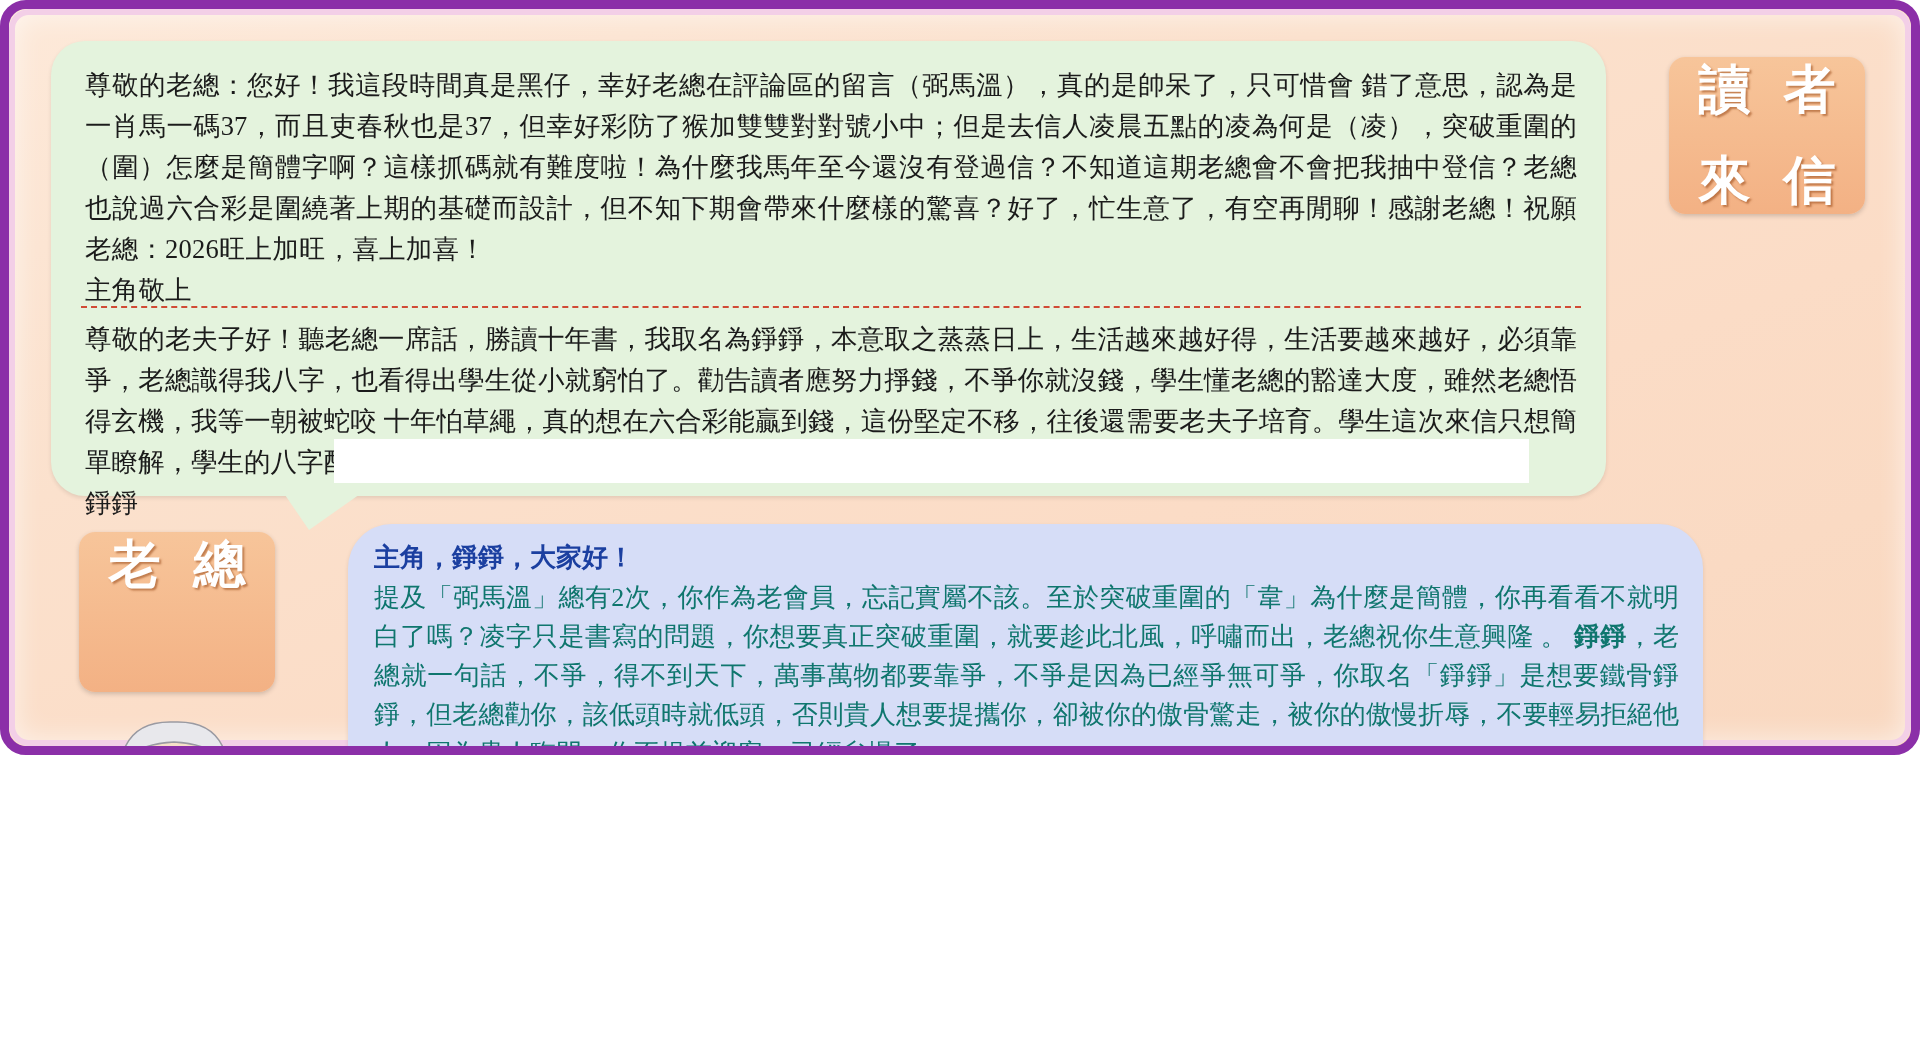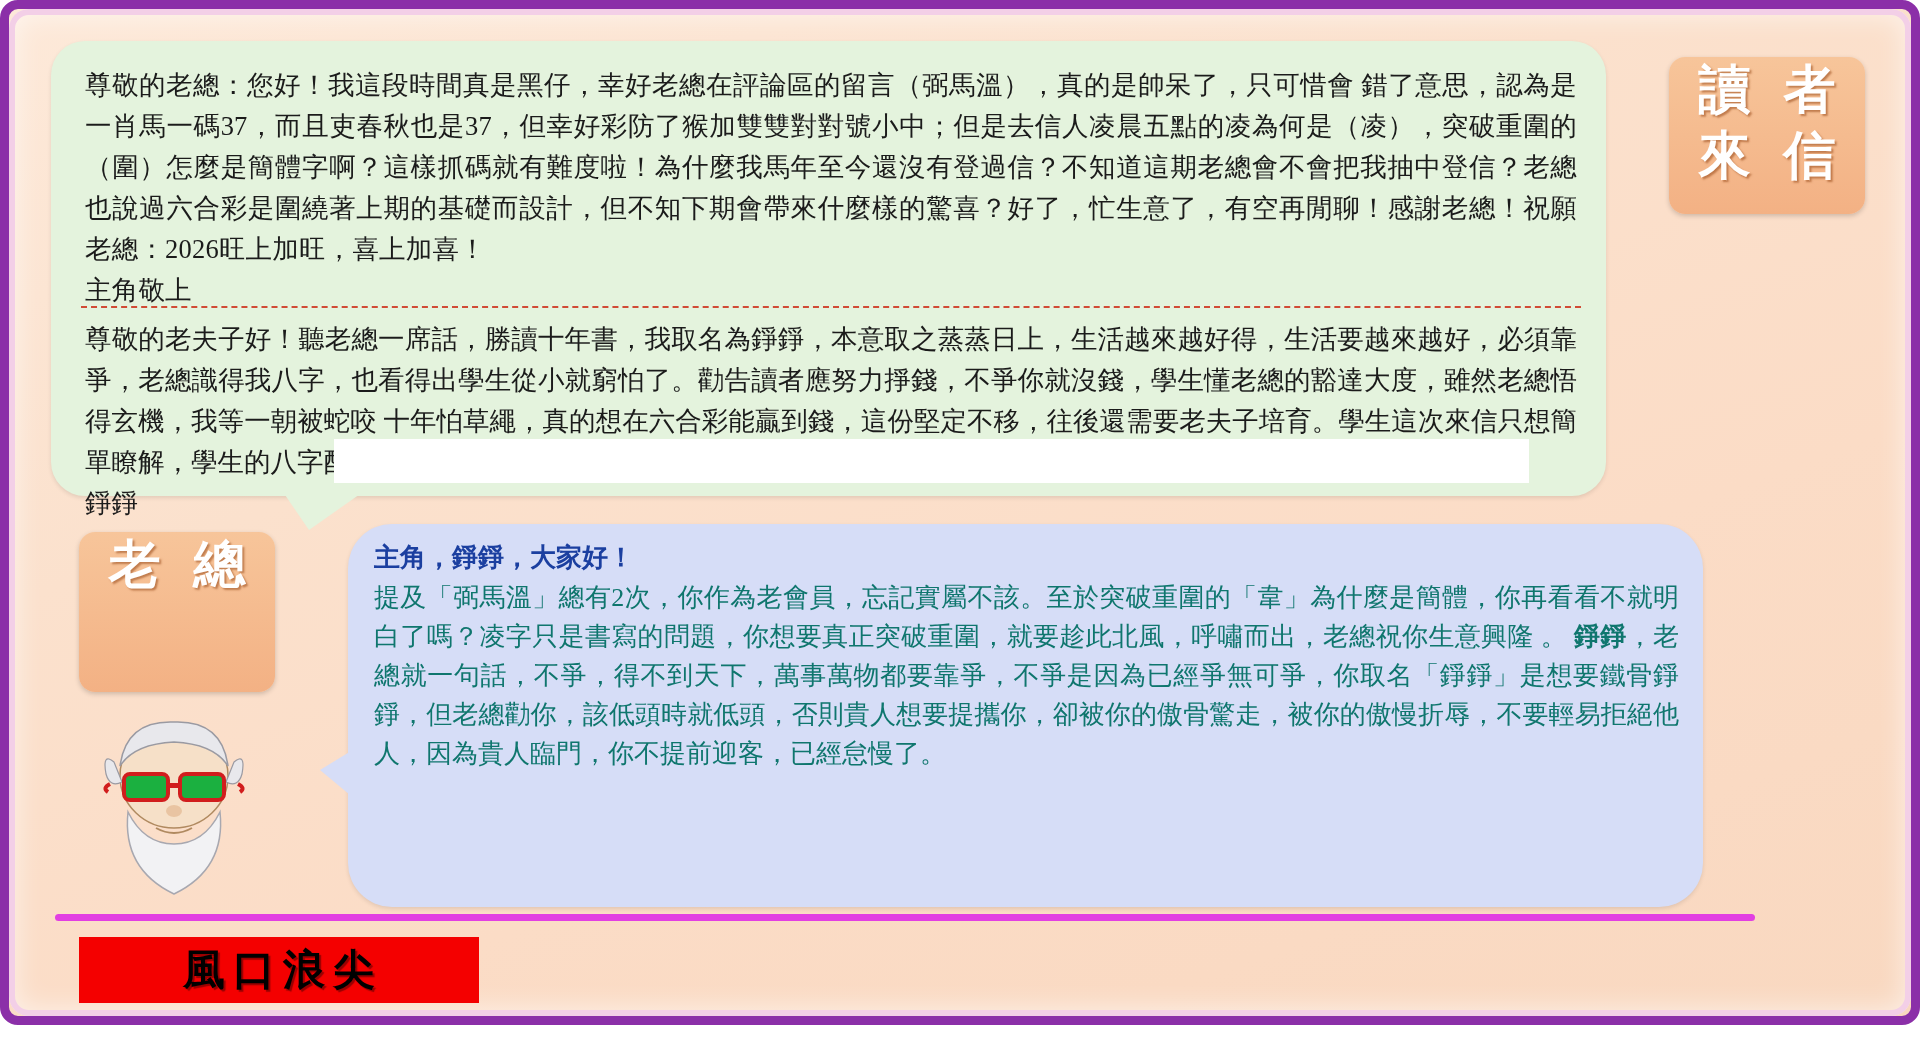--- a/index.html
+++ b/index.html
@@ -6,25 +6,25 @@
     margin: 0;
     padding: 0;
     background: #ffffff;
   }
   body {
     font-family: "Liberation Serif", "DejaVu Serif", serif;
   }
   .page {
     position: relative;
     width: 1920px;
-    height: 1025px;
+    height: 755px;
     box-sizing: border-box;
     background: linear-gradient(160deg, #fde9d9 0%, #fbe1cd 35%, #fbdcc6 65%, #f9d8c0 100%);
     border: 9px solid #8b2fa8;
-    border-radius: 18px;
+    border-radius: 26px;
     overflow: hidden;
   }
   .page-inner-glow {
     position: absolute;
     inset: 0;
     border-radius: 20px;
     box-shadow: inset 0 0 0 6px #f3cfe7, inset 0 0 26px 8px rgba(255,255,255,0.55);
     pointer-events: none;
   }
 
@@ -94,21 +94,21 @@
 
   
   .stamp {
     position: absolute;
     border-radius: 16px;
     background: linear-gradient(180deg, #f7c59a 0%, #f3b184 100%);
     box-shadow: 0 2px 5px rgba(0,0,0,0.18);
     display: flex;
     flex-direction: column;
     align-items: center;
-    justify-content: flex-start;
+    justify-content: space-between;
     color: #ffffff;
     font-weight: bold;
     text-shadow: 2px 2px 2px rgba(150,70,20,0.55);
     font-family: "Liberation Serif", "DejaVu Serif", serif;
   }
   .stamp-reader {
     left: 1660px;
     top: 48px;
     width: 196px;
     height: 157px;

